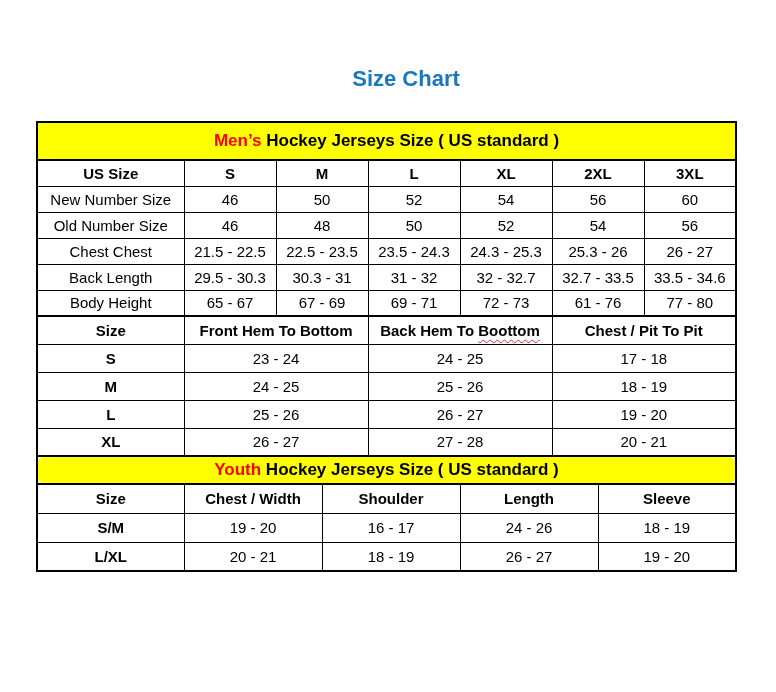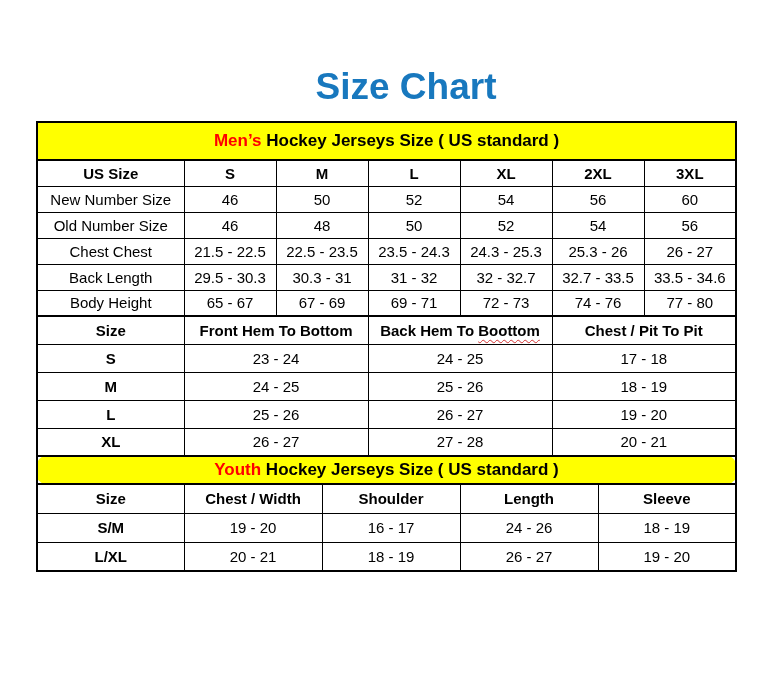--- a/index.html
+++ b/index.html
@@ -6,21 +6,21 @@
   html, body { background: #ffffff; }
   body {
     width: 776px; height: 692px;
     position: relative; overflow: hidden;
     font-family: "Liberation Sans", "DejaVu Sans", sans-serif;
     color: #000000;
   }
   .title {
     position: absolute; top: 66px; left: 0; width: 770px;
     text-align: center;
-    font-size: 37px; font-weight: bold; color: #1878BE;
+    font-size: 22px; font-weight: bold; color: #1878BE;
     letter-spacing: 0px;
     padding-left: 42px;
   }
   .chart-wrap { position: absolute; left: 36px; top: 121px; }
   table.t {
     border-collapse: collapse;
     border: 2px solid #000000;
     table-layout: fixed;
     width: 699px;
     background: #ffffff;
@@ -119,21 +119,21 @@
       <td>32 - 32.7</td>
       <td>32.7 - 33.5</td>
       <td>33.5 - 34.6</td>
     </tr>
     <tr>
       <td>Body Height</td>
       <td>65 - 67</td>
       <td>67 - 69</td>
       <td>69 - 71</td>
       <td>72 - 73</td>
-      <td>74 - 76</td>
+      <td>61 - 76</td>
       <td>77 - 80</td>
     </tr>
   </tbody>
     </table>
 
   <table class="t t-womens">
     <colgroup>
       <col style="width:147px">
         <col style="width:184px">
         <col style="width:184px">

